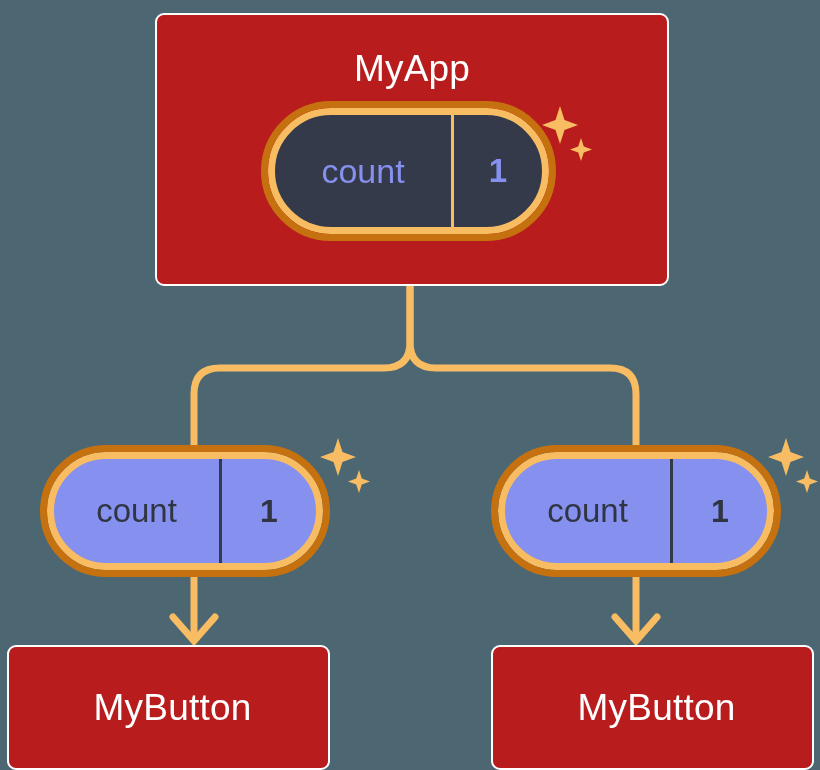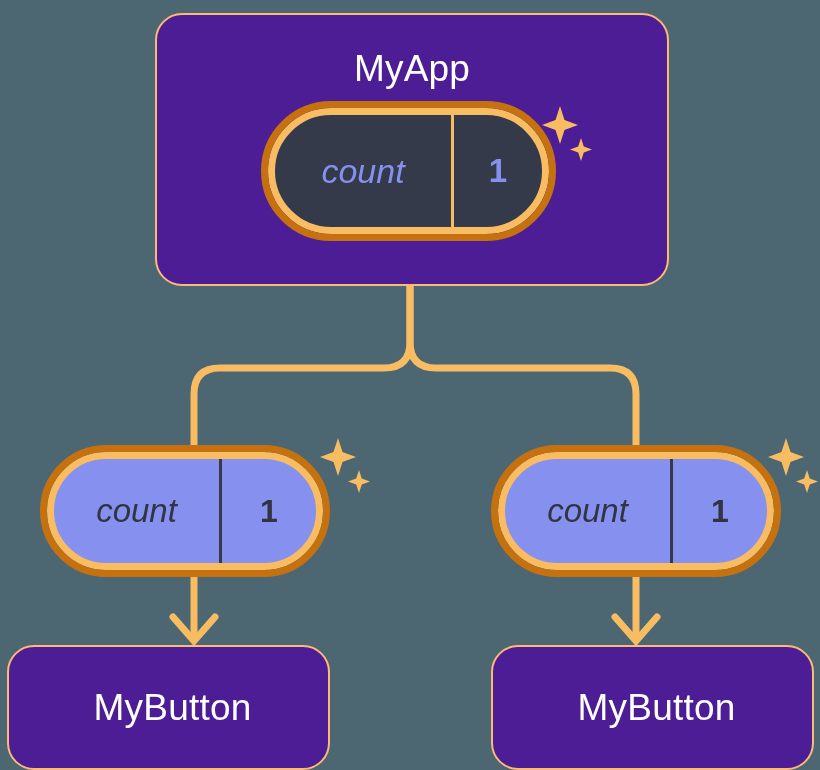--- a/index.html
+++ b/index.html
@@ -27,23 +27,23 @@
     left: 0; top: 0;
     width: 820px; height: 770px;
     z-index: 1;
     pointer-events: none;
   }
 
   
   .card {
     position: absolute;
     box-sizing: border-box;
-    background: #4c1d95;
-    border: 2px solid #fdba74;
-    border-radius: 27px;
+    background: #b91c1c;
+    border: 2px solid #ffffff;
+    border-radius: 9px;
     z-index: 2;
   }
   .card-title {
     color: #ffffff;
     font-size: 37px;
     font-weight: 400;
     letter-spacing: 0.2px;
     text-align: center;
     white-space: nowrap;
   }
@@ -99,21 +99,20 @@
     overflow: hidden;
   }
   .pill-cell {
     display: flex;
     align-items: center;
     justify-content: center;
     box-sizing: border-box;
   }
   .pill-key {
     flex: 0 0 auto;
-    font-style: italic;
   }
   .pill-val {
     flex: 0 0 auto;
     font-weight: 700;
   }
   .pill-divider {
     flex: 0 0 auto;
     width: 3px;
     align-self: stretch;
   }

